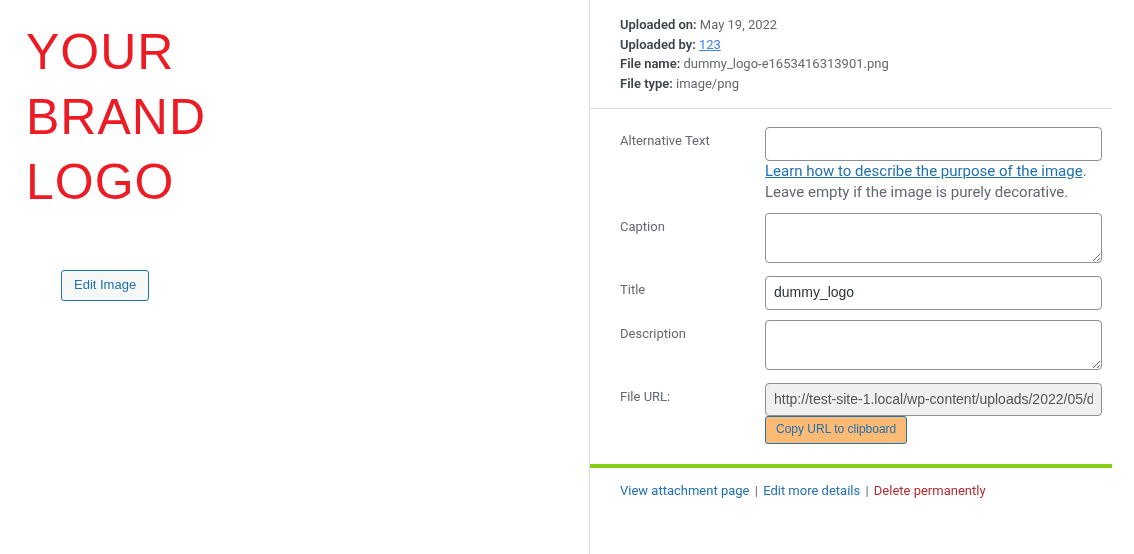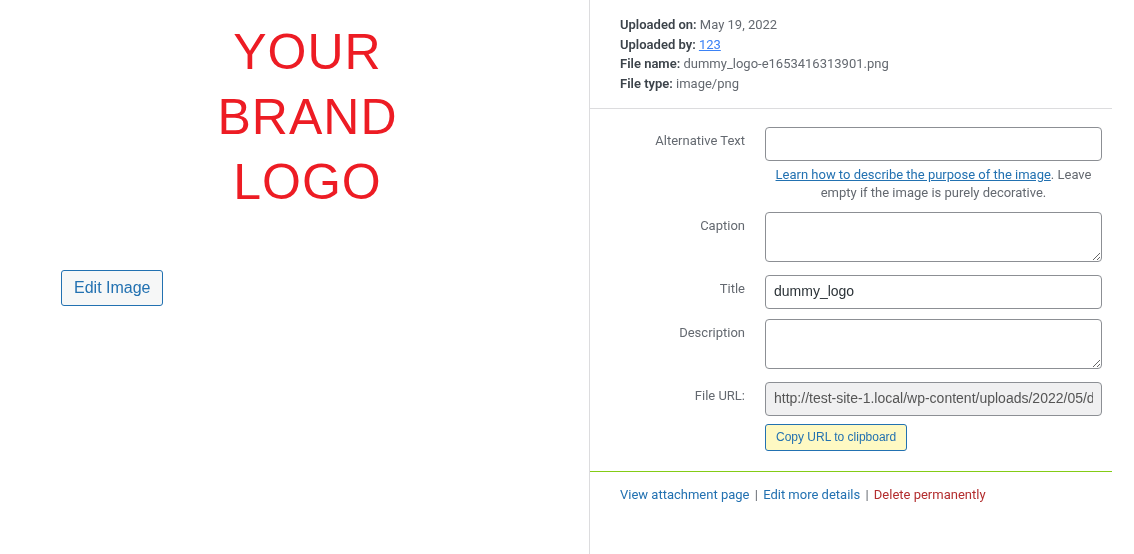--- a/index.html
+++ b/index.html
@@ -25,29 +25,28 @@
       padding: 20px 0 0 20px;
     }
     .logo-text {
       font-family: Arial, Helvetica, sans-serif;
       font-weight: 400;
       font-stretch: condensed;
       color: #ed1c24;
       font-size: 50px;
       line-height: 1.3;
       letter-spacing: 1px;
-      text-align: center;
     }
     .edit-image-btn {
       margin: 55px 0 0 55px;
       display: inline-block;
       background: #f6f7f7;
       border: 1px solid #2271b1;
       color: #2271b1;
-      font-size: 16px;
+      font-size: 13px;
       padding: 4px 12px;
       border-radius: 3px;
       cursor: pointer;
       line-height: 1.6;
     }
     .right-panel {
       flex: 1;
       padding: 15px 12px 0 0;
       overflow-y: auto;
     }
@@ -72,21 +71,20 @@
     .settings {
       padding: 18px 10px 0 30px;
     }
     .setting-row {
       display: flex;
       margin-bottom: 10px;
       align-items: flex-start;
     }
     .setting-label {
       width: 145px;
-      text-align: right;
       padding-right: 20px;
       padding-top: 6px;
       color: #646970;
     }
     .setting-field {
       flex: 1;
       padding-right: 10px;
     }
     .setting-field input[type="text"] {
       width: 100%;
@@ -107,45 +105,42 @@
       min-height: 50px;
       padding: 4px 8px;
       font-size: 14px;
       border: 1px solid #8c8f94;
       border-radius: 4px;
       background: #fff;
       resize: vertical;
       font-family: inherit;
     }
     .description-text {
-      font-size: 13px;
-      color: #646970;
-      margin-top: 5px;
+      font-size: 15px;
+      color: #646970;
       line-height: 1.4;
-      text-align: center;
     }
     .description-text a {
       color: #2271b1;
       text-decoration: underline;
     }
     .copy-btn {
-      margin-top: 8px;
       display: inline-block;
-      background: #fef9c3;
+      background: #fdba74;
       border: 1px solid #2271b1;
       color: #2271b1;
       font-size: 12px;
       padding: 3px 10px;
       border-radius: 3px;
       cursor: pointer;
       line-height: 1.6;
     }
     .actions {
       padding: 15px 10px 10px 30px;
-      border-top: 1px solid #84cc16;
+      border-top: 4px solid #84cc16;
       margin: 20px 10px 0 0;
       font-size: 13px;
     }
     .actions a {
       color: #2271b1;
       text-decoration: none;
     }
     .actions .sep {
       color: #646970;
       padding: 0 2px;

